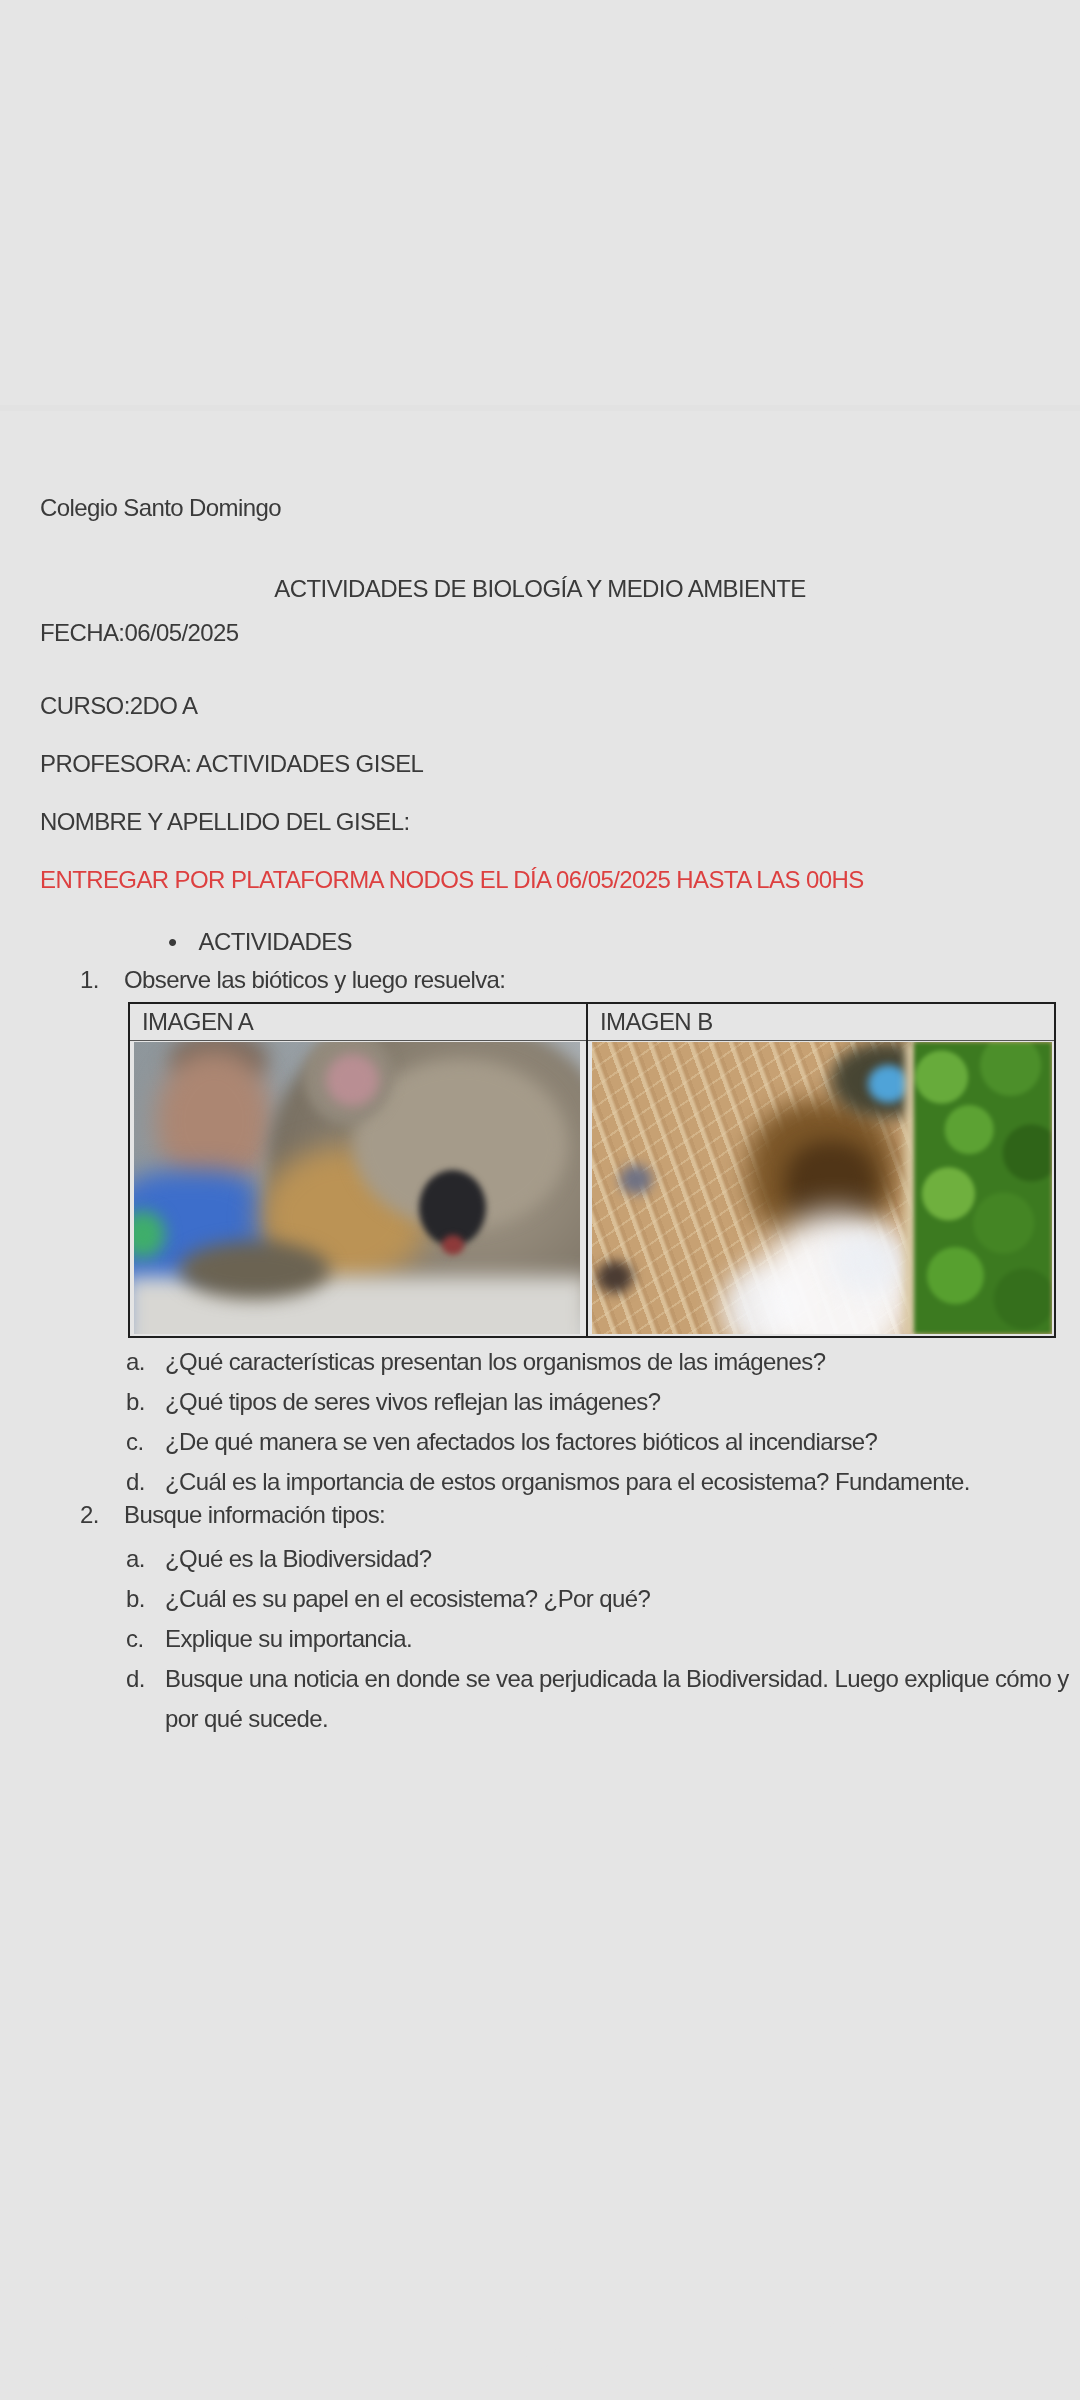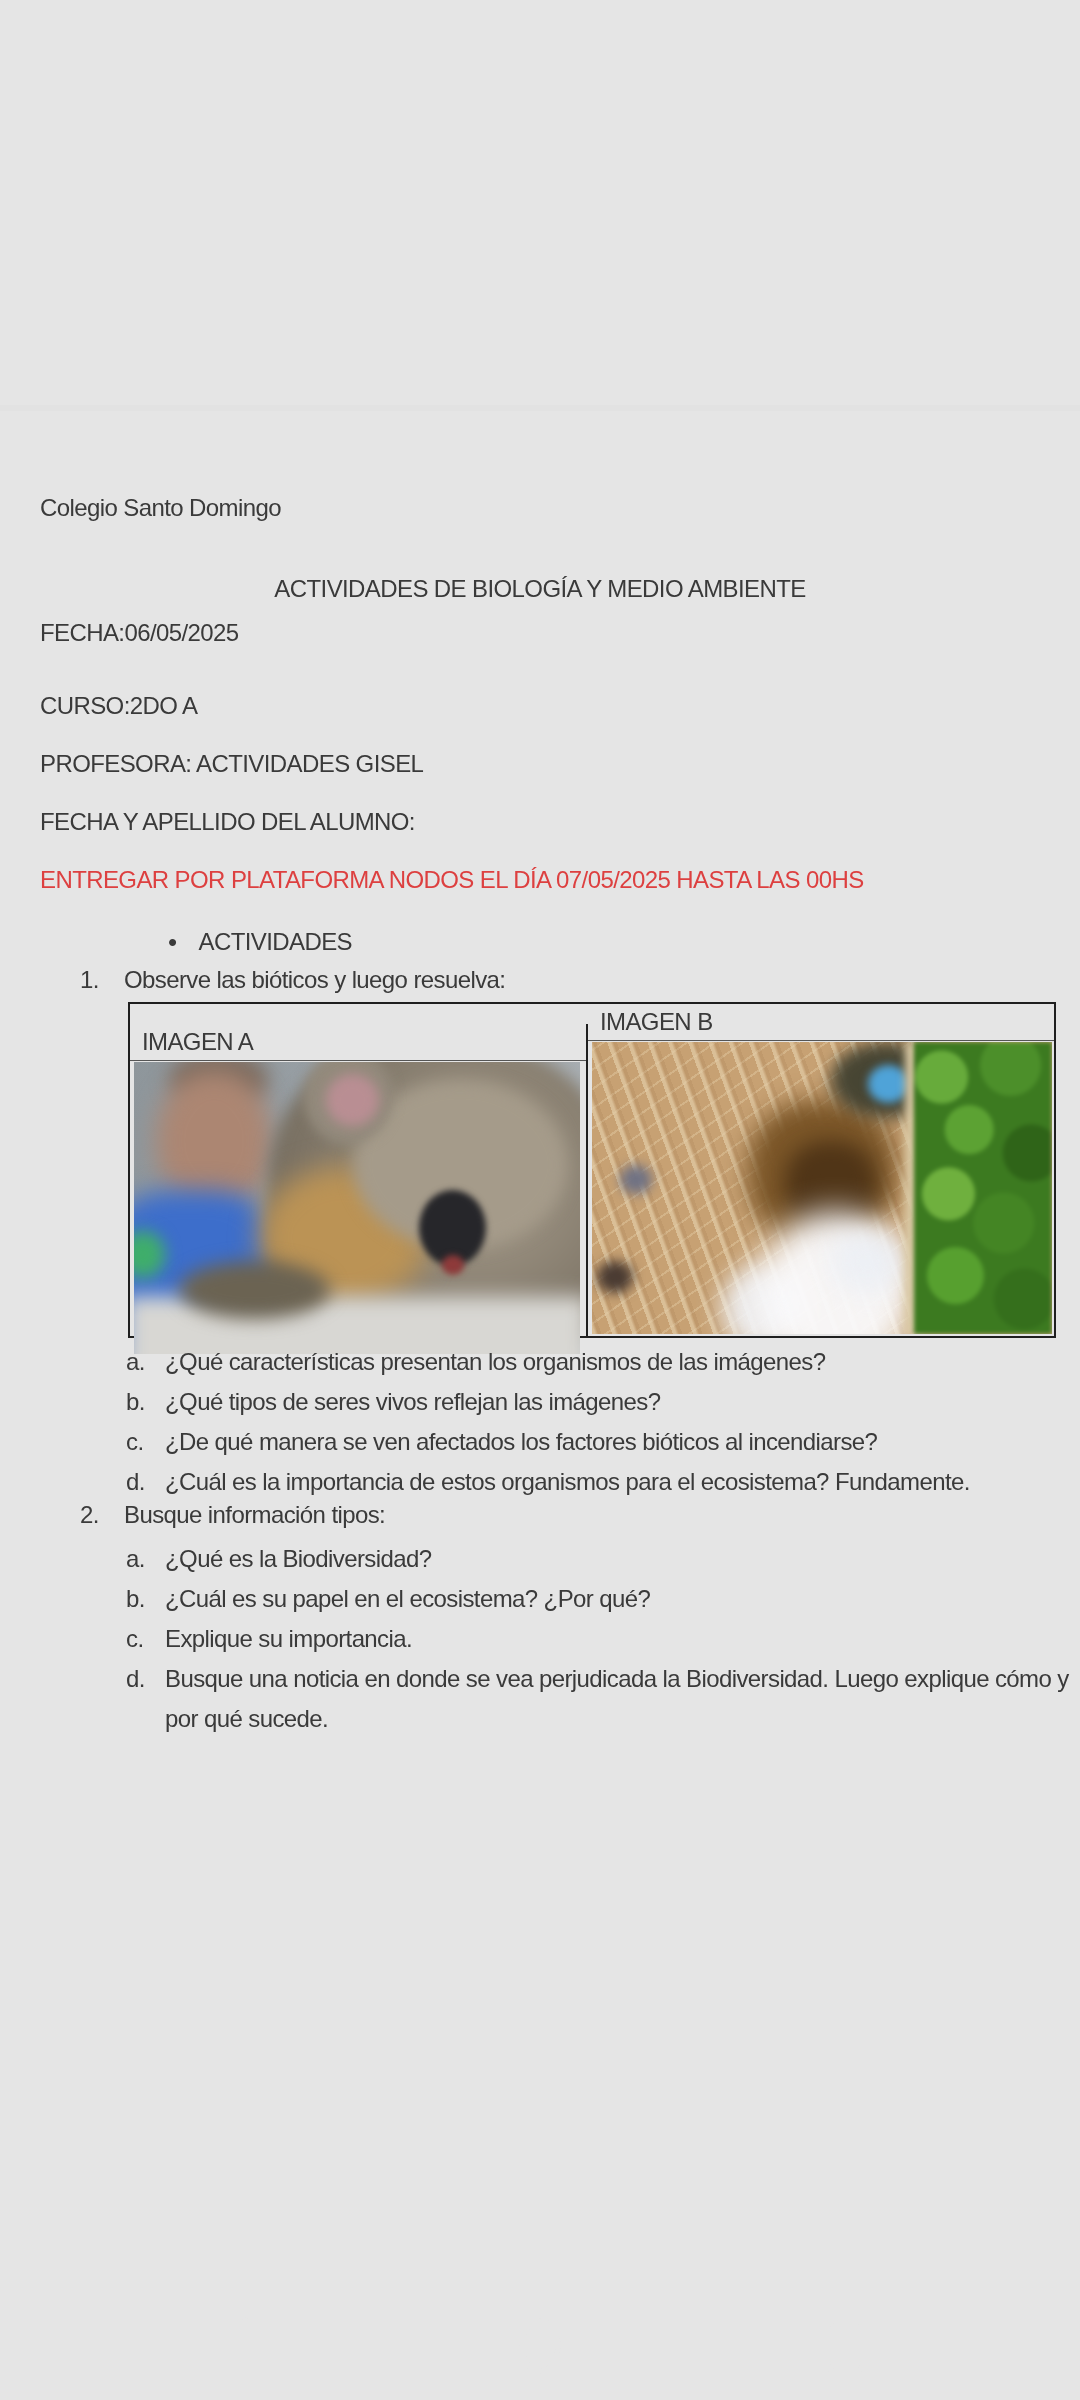--- a/index.html
+++ b/index.html
@@ -20,21 +20,21 @@
   .bullet-line{left:168px;top:926px;display:flex;align-items:center;gap:22px;}
   .bullet-dot{font-size:26px;}
   .bold{font-weight:normal;}
   .numbered{position:absolute;display:flex;font-size:24px;line-height:32px;}
   .q1line{left:80px;top:964px;}
   .q2line{left:80px;top:1499px;}
   .numcol{width:44px;flex:none;}
   
   .img-table{position:absolute;left:128px;top:1002px;width:928px;height:336px;
     border:2px solid #1f1f1f;box-sizing:border-box;display:flex;}
-  .cellA{width:458px;flex:none;border-right:2px solid #1f1f1f;box-sizing:border-box;position:relative;margin-top:20px;}
+  .cellA{width:458px;flex:none;border-right:2px solid #1f1f1f;box-sizing:border-box;position:relative;}
   .cellB{flex:1;position:relative;}
   .cell-label{position:absolute;left:12px;top:2px;font-size:24px;line-height:32px;}
   .cell-head-rule{position:absolute;left:0;top:36px;width:100%;height:1px;background:#555;}
   
   .photoA{position:absolute;left:4px;top:38px;width:446px;height:292px;overflow:hidden;
     background:linear-gradient(100deg,#8e969b 0%,#9aa1a6 45%,#abb1b5 100%);}
   .photoA div{position:absolute;}
   .pa-head{left:5%;top:3%;width:26%;height:48%;background:#ac8672;border-radius:48%;filter:blur(12px);}
   .pa-hair{left:8%;top:-4%;width:22%;height:20%;background:#7a6a5e;border-radius:50%;filter:blur(10px);}
   .pa-shirt{left:-8%;top:44%;width:42%;height:60%;background:#3d6ecb;border-radius:40%;filter:blur(12px);}
@@ -97,22 +97,22 @@
 
   <div class="separator"></div>
 
   <div class="doc">
 
     <div class="txt school">Colegio Santo Domingo</div>
     <div class="txt title">ACTIVIDADES DE BIOLOGÍA Y MEDIO AMBIENTE</div>
     <div class="txt meta1">FECHA:06/05/2025</div>
     <div class="txt meta2">CURSO:2DO A</div>
     <div class="txt meta3">PROFESORA: ACTIVIDADES GISEL</div>
-    <div class="txt meta4">FECHA Y APELLIDO DEL ALUMNO:</div>
-    <div class="txt deadline">ENTREGAR POR PLATAFORMA NODOS EL DÍA 07/05/2025 HASTA LAS 00HS</div>
+    <div class="txt meta4">NOMBRE Y APELLIDO DEL GISEL:</div>
+    <div class="txt deadline">ENTREGAR POR PLATAFORMA NODOS EL DÍA 06/05/2025 HASTA LAS 00HS</div>
 
     <div class="txt bullet-line">
       <span class="bullet-dot">•</span>
       <span class="bold">ACTIVIDADES</span>
     </div>
 
     <div class="numbered q1line">
       <span class="numcol">1.</span>
       <span>Observe las bióticos y luego resuelva:</span>
     </div>

